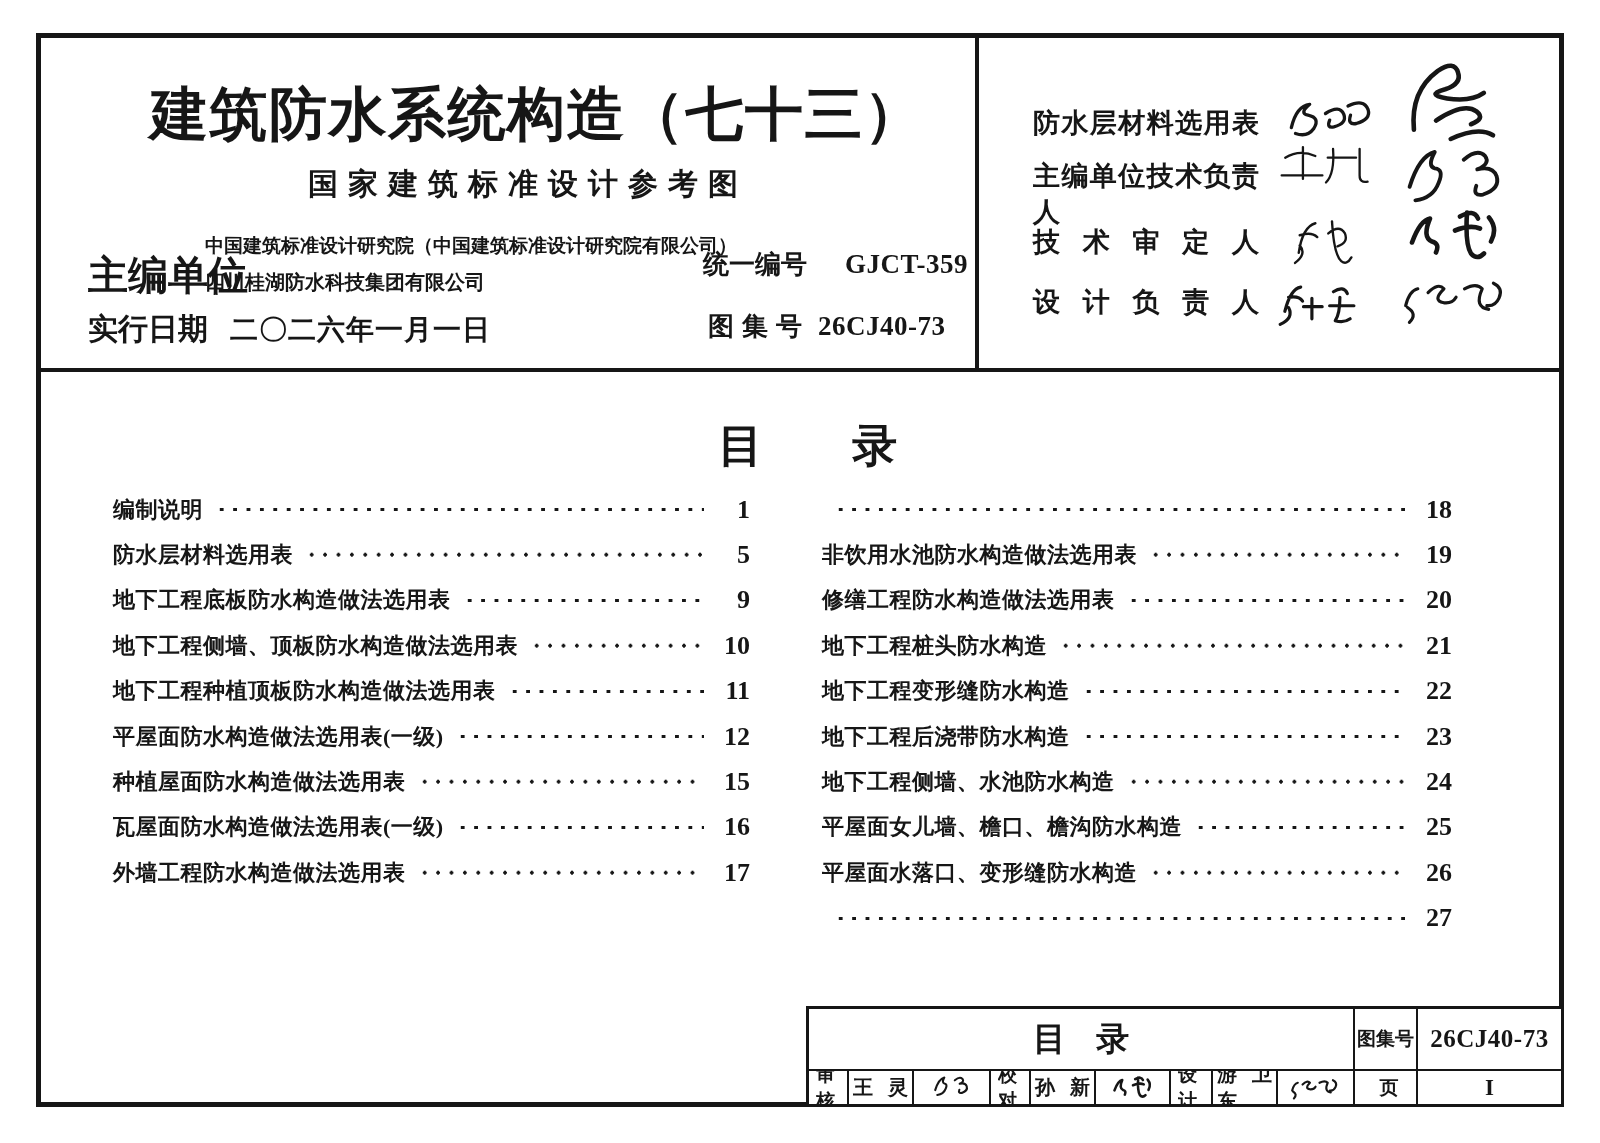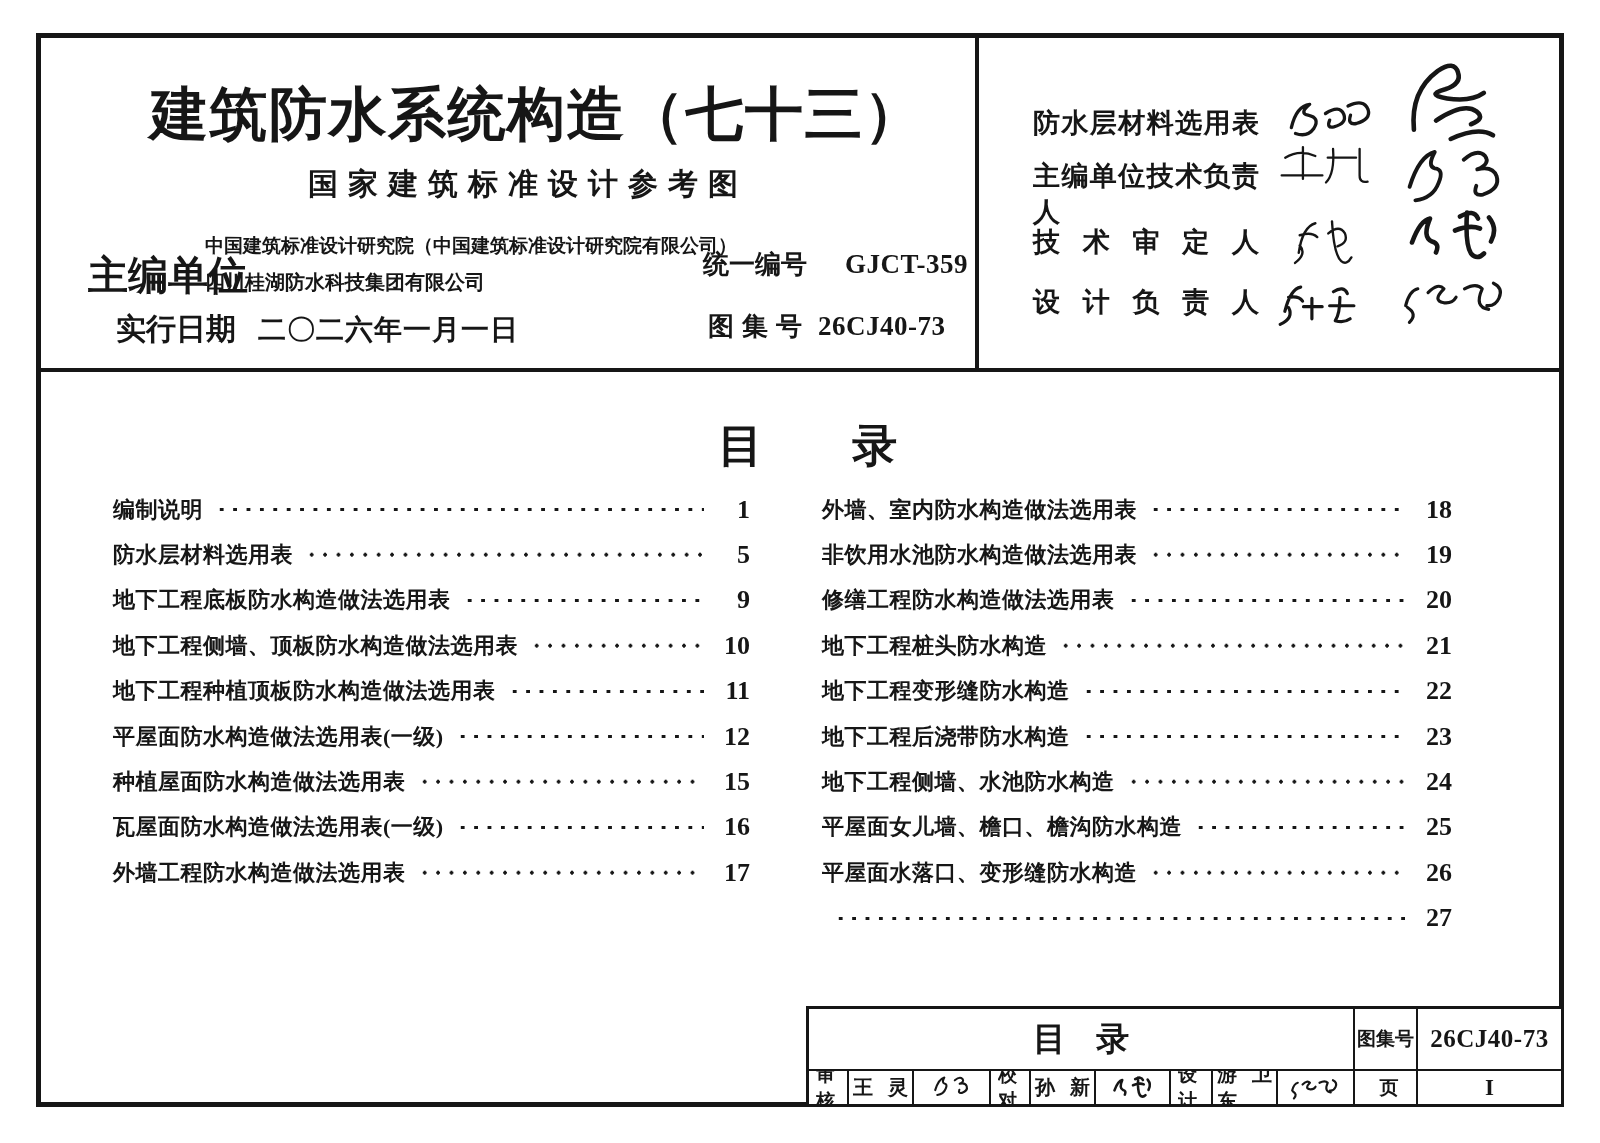--- a/index.html
+++ b/index.html
@@ -10,21 +10,21 @@
   .frame{left:36px;top:33px;width:1528px;height:1074px;border:5px solid #161616;box-sizing:border-box;}
   .div-h{left:36px;top:368px;width:1528px;height:4px;background:#161616;}
   .div-v{left:975px;top:33px;width:4px;height:339px;background:#161616;}
   
   .main-title{left:150px;top:76px;font-size:58px;font-weight:700;letter-spacing:1.5px;
               font-family:"Liberation Sans", sans-serif;white-space:nowrap;}
   .subtitle{left:308px;top:164px;font-size:30px;font-weight:700;letter-spacing:10px;white-space:nowrap;}
   .editor-label{left:88px;top:248px;font-size:40px;font-weight:700;white-space:nowrap;}
   .editor-line1{left:205px;top:233px;font-size:19px;font-weight:600;white-space:nowrap;}
   .editor-line2{left:205px;top:269px;font-size:20px;font-weight:600;white-space:nowrap;}
-  .date-row{left:88px;top:309px;white-space:nowrap;display:flex;align-items:baseline;margin-left:28px;}
+  .date-row{left:88px;top:309px;white-space:nowrap;display:flex;align-items:baseline;}
   .date-row .lab{font-size:30px;font-weight:700;}
   .date-row .val{font-size:28px;font-weight:600;margin-left:22px;letter-spacing:1px;}
   .unified-row{left:703px;top:247px;display:flex;align-items:baseline;white-space:nowrap;}
   .unified-row .lab{font-size:26px;font-weight:600;}
   .unified-row .val{font-size:27px;font-weight:700;margin-left:38px;letter-spacing:.5px;}
   .atlas-row{left:708px;top:309px;display:flex;align-items:baseline;white-space:nowrap;}
   .atlas-row .lab{font-size:26px;font-weight:600;width:94px;text-align:justify;text-align-last:justify;display:inline-block;}
   .atlas-row .val{font-size:27px;font-weight:700;margin-left:16px;letter-spacing:.5px;}
   
   .sig-label{left:1033px;width:226px;font-size:27px;font-weight:600;
@@ -185,21 +185,20 @@
     <div class="toc-entry">
       <span class="toc-title">外墙工程防水构造做法选用表</span>
       <span class="leader"></span>
       <span class="toc-page">17</span>
     </div>
   </div>
 
 <div class="abs toc-col toc-right">
 
     <div class="toc-entry">
-      <span class="toc-title">外墙、室内防水构造做法选用表</span>
       <span class="leader"></span>
       <span class="toc-page">18</span>
     </div>
 
     <div class="toc-entry">
       <span class="toc-title">非饮用水池防水构造做法选用表</span>
       <span class="leader"></span>
       <span class="toc-page">19</span>
     </div>
 

